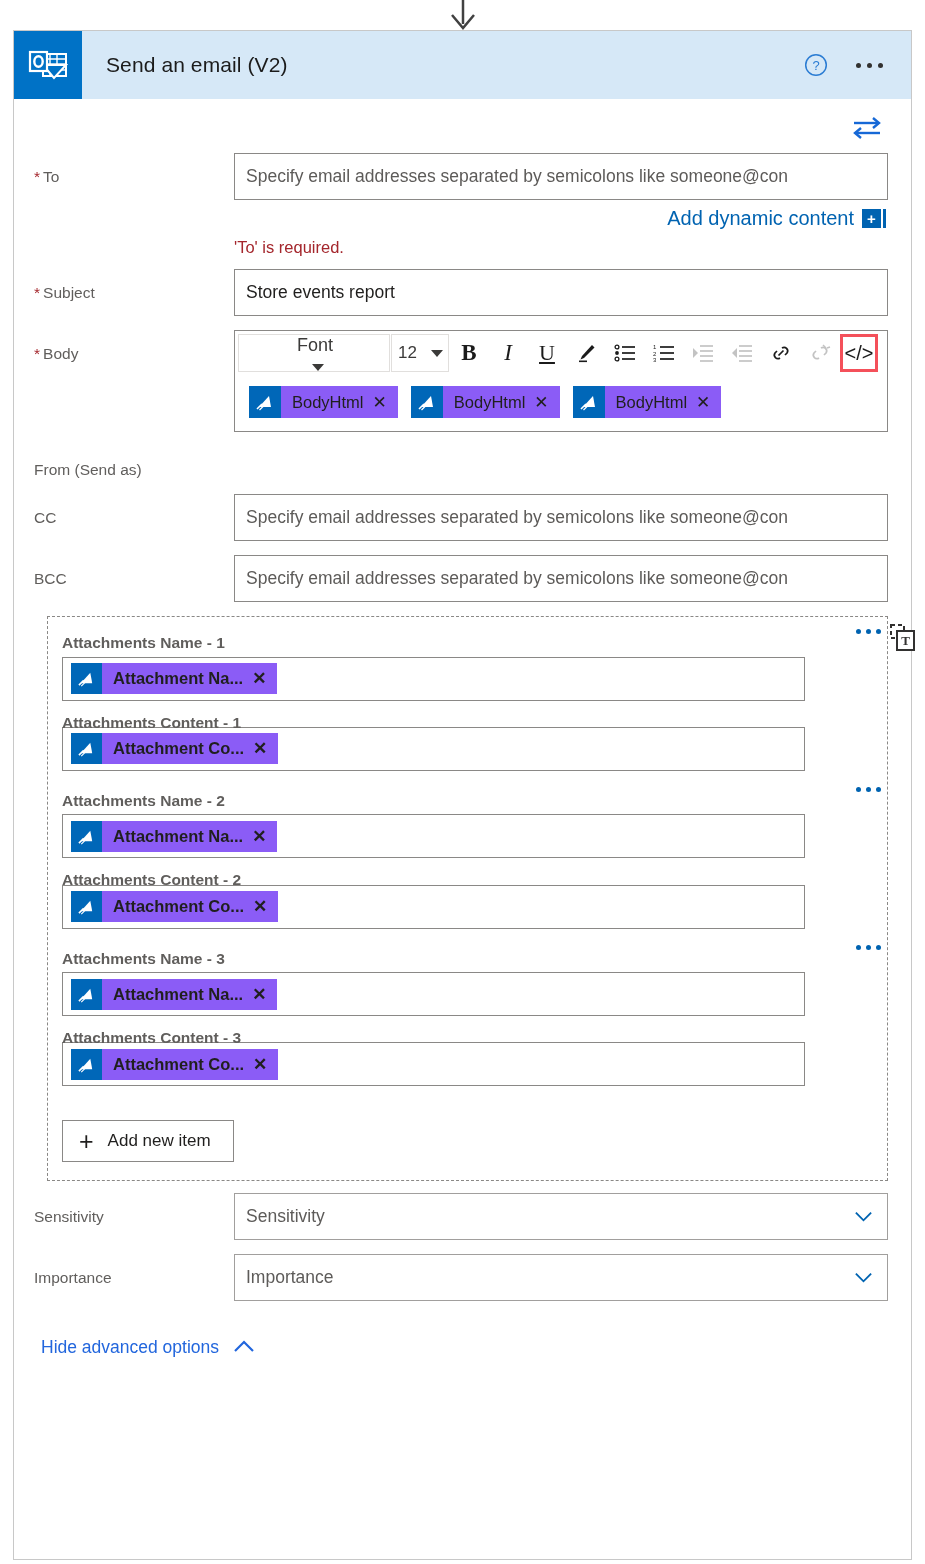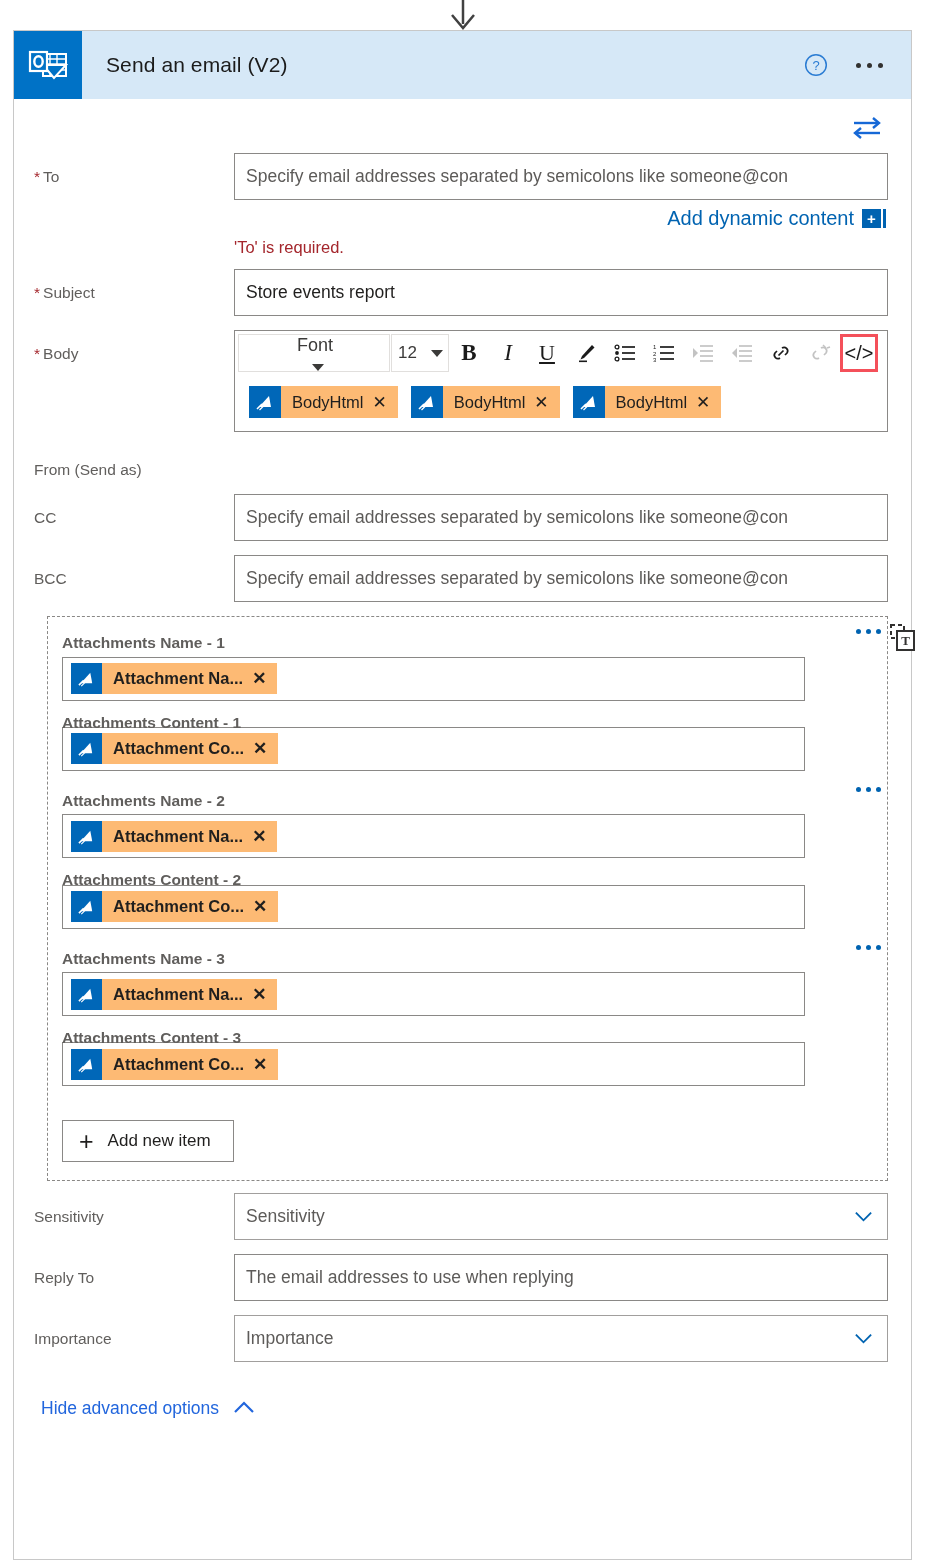--- a/index.html
+++ b/index.html
@@ -222,21 +222,21 @@
     display: flex;
     align-items: center;
     gap: 13px;
     flex-wrap: wrap;
   }
 
   
   .token {
     display: inline-flex;
     align-items: center;
-    background: #fdba74;
+    background: #8b5cf6;
     height: 32px;
     font-size: 16.5px;
     color: #201f1e;
     white-space: nowrap;
   }
   .token-icon {
     width: 32px; height: 32px;
     background: #0067b8;
     display: flex; align-items: center; justify-content: center;
     flex: 0 0 auto;
@@ -724,28 +724,20 @@
             <span>Sensitivity</span>
             <span>
               <svg class="chev-dn" viewBox="0 0 22 13">
                 <polyline points="2,2 11,11 20,2" fill="none" stroke="#0063b1" stroke-width="2.2"></polyline>
               </svg>
             </span>
           </div>
         </div>
       </div>
 
-      <div class="field-row">
-        <div class="field-label">Reply To</div>
-        <div class="field-control">
-          <div class="text-input">
-            <span class="ph">The email addresses to use when replying</span>
-          </div>
-        </div>
-      </div>
 
       <div class="field-row">
         <div class="field-label">Importance</div>
         <div class="field-control">
           <div class="select-input">
             <span>Importance</span>
             <span>
               <svg class="chev-dn" viewBox="0 0 22 13">
                 <polyline points="2,2 11,11 20,2" fill="none" stroke="#0063b1" stroke-width="2.2"></polyline>
               </svg>

